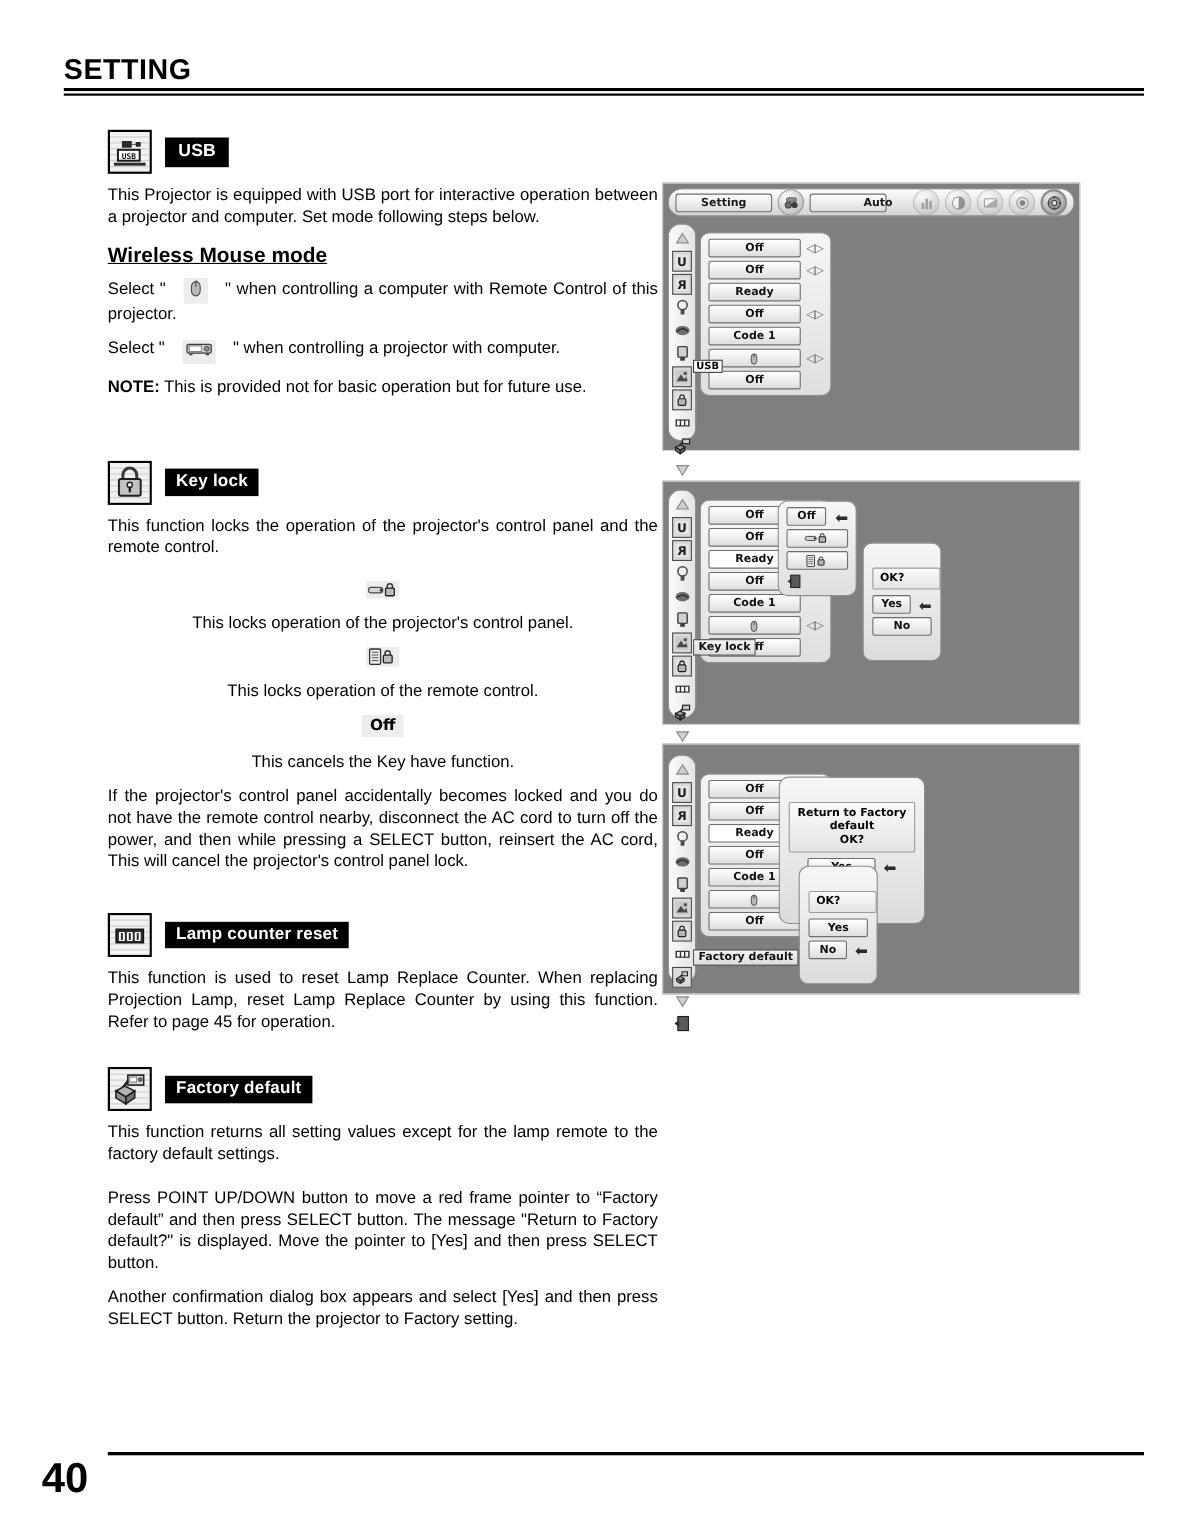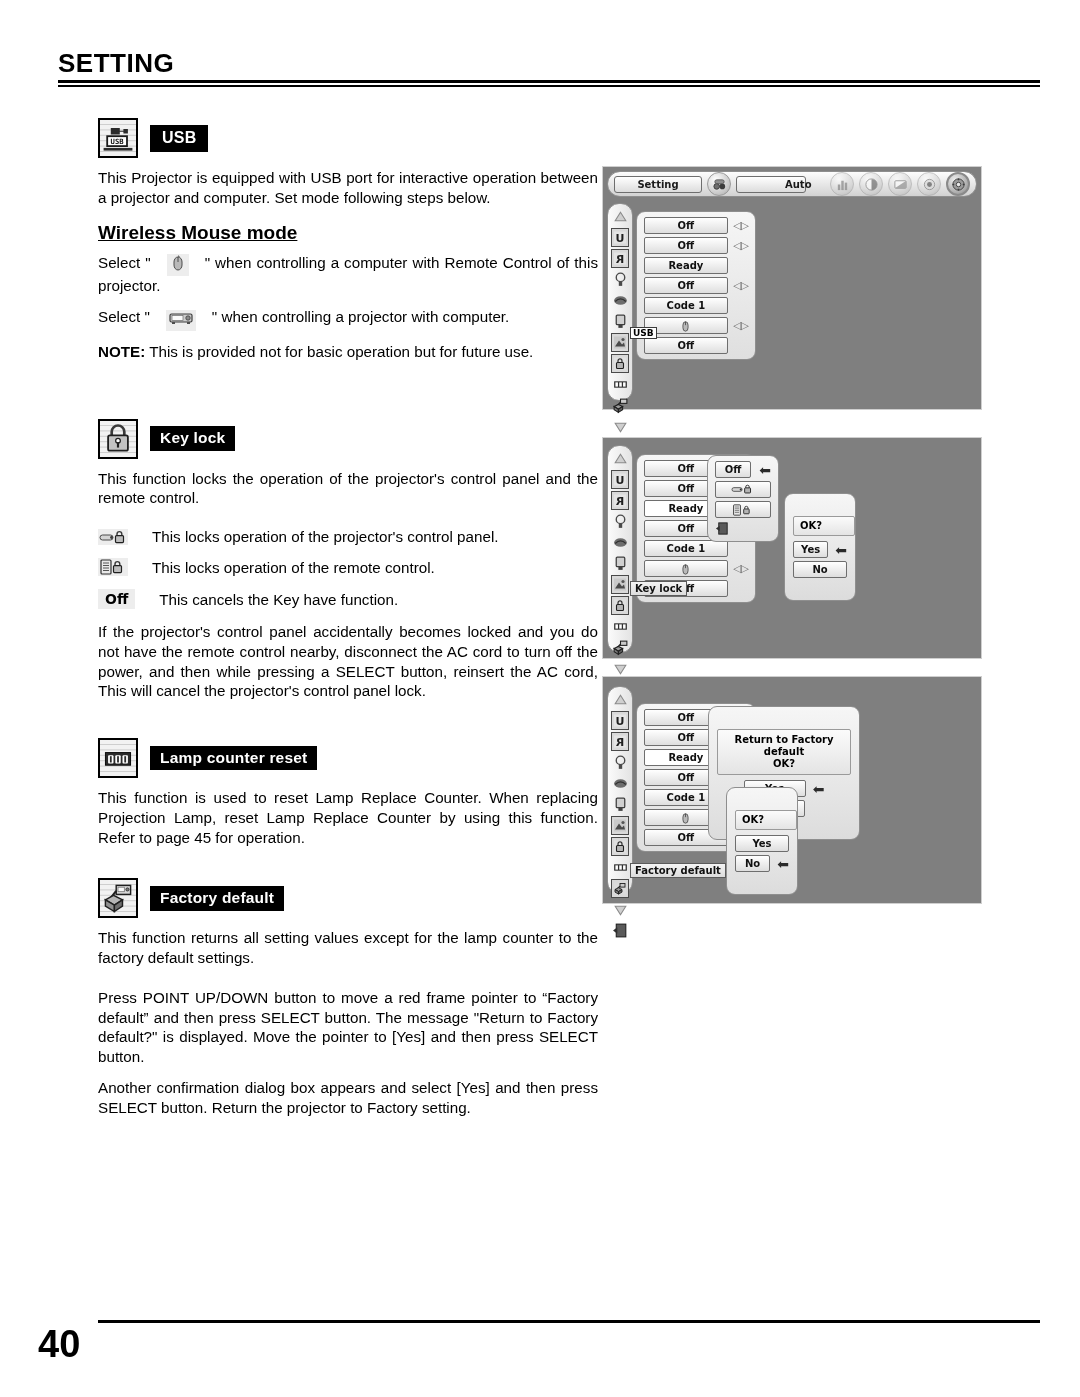--- a/index.html
+++ b/index.html
@@ -49,21 +49,21 @@
     font-size:19px; font-weight:bold; text-decoration:underline;
     margin:14px 0 9px 0;
   }
   .select-line { font-size:15.2px; line-height:1.30; margin:0 0 11px 0; text-align:justify; }
   .inline-icon {
     display:inline-block; vertical-align:-4px;
     background:#ededed; margin:0 16px;
   }
   .note b { font-weight:bold; }
 
-  .bullet-row { display:flex; align-items:center; gap:24px; margin:0 0 13px 0; }
+  .bullet-row { display:flex; align-items:center; gap:14px; margin:0 0 13px 0;flex-direction:column; }
   .bullet-key {
     flex:0 0 auto; background:#ededed;
     display:flex; align-items:center; justify-content:center;
   }
   .bullet-key.off {
     font-weight:bold; font-size:14px; padding:2px 7px; font-family:"DejaVu Sans", sans-serif;
   }
   .bullet-txt { font-size:15.2px; }
 
   .gap-sm { height:9px; }
@@ -366,21 +366,21 @@
         <circle cx="30.5" cy="10.5" r="1.8" fill="#7a7a7a" stroke="#1f1f1f" stroke-width=".8"></circle>
         <path d="M18 12 L12 20" stroke="#1f1f1f" stroke-width="2.4" fill="none"></path>
         <path d="M6 22 L15 17 L25 22 L16 28 Z" fill="#b5b5b5" stroke="#1f1f1f" stroke-width="1.6"></path>
         <path d="M6 22 L6 29 L16 35 L16 28 Z" fill="#8f8f8f" stroke="#1f1f1f" stroke-width="1.6"></path>
         <path d="M16 28 L25 22 L25 29 L16 35 Z" fill="#6e6e6e" stroke="#1f1f1f" stroke-width="1.6"></path>
       </svg>
     </div>
     <div class="tagbox">Factory default</div>
   </div>
 
-  <p class="body">This function returns all setting values except for the lamp counter to the factory default settings.</p>
+  <p class="body">This function returns all setting values except for the lamp remote to the factory default settings.</p>
   <div class="gap-sm"></div>
   <p class="body">Press POINT UP/DOWN button to move a red frame pointer to “Factory default” and then press SELECT button.  The message "Return to Factory default?" is displayed.  Move the pointer to [Yes] and then press SELECT button.</p>
   <p class="body">Another confirmation dialog box appears and select [Yes] and then press SELECT button. Return the projector to Factory setting.</p>
 </div>
 
 <div class="osd" id="osd-usb">
 
   <div class="menubar">
     <div class="mb-tab setting">Setting</div>
     <div class="mb-round">
@@ -842,21 +842,21 @@
       <div class="lr">◁▷</div>
     </div>
     <div class="vrow" style="margin-bottom:0;">
         <div class="vbtn">Off</div>
         <div class="lr blank">◁▷</div>
       </div>
   </div>
 
   <div class="taglabel" style="left:27px; top:186px;">Factory default</div>
 
-  <div class="dlg" style="left:105px; top:29px; width:152px;">
+  <div class="dlg" style="left:105px; top:29px; width:133px;">
     <div class="dlg-msg" style="white-space:pre-line;">Return to Factory default
 OK?</div>
     <div class="drow" style="justify-content:center;">
       <div class="vbtn narrow">Yes</div>
       <div class="arrow-l">⬅</div>
     </div>
     <div class="drow" style="justify-content:center; margin-bottom:0; padding-right:20px;">
       <div class="vbtn narrow">No</div>
     </div>
   </div>

